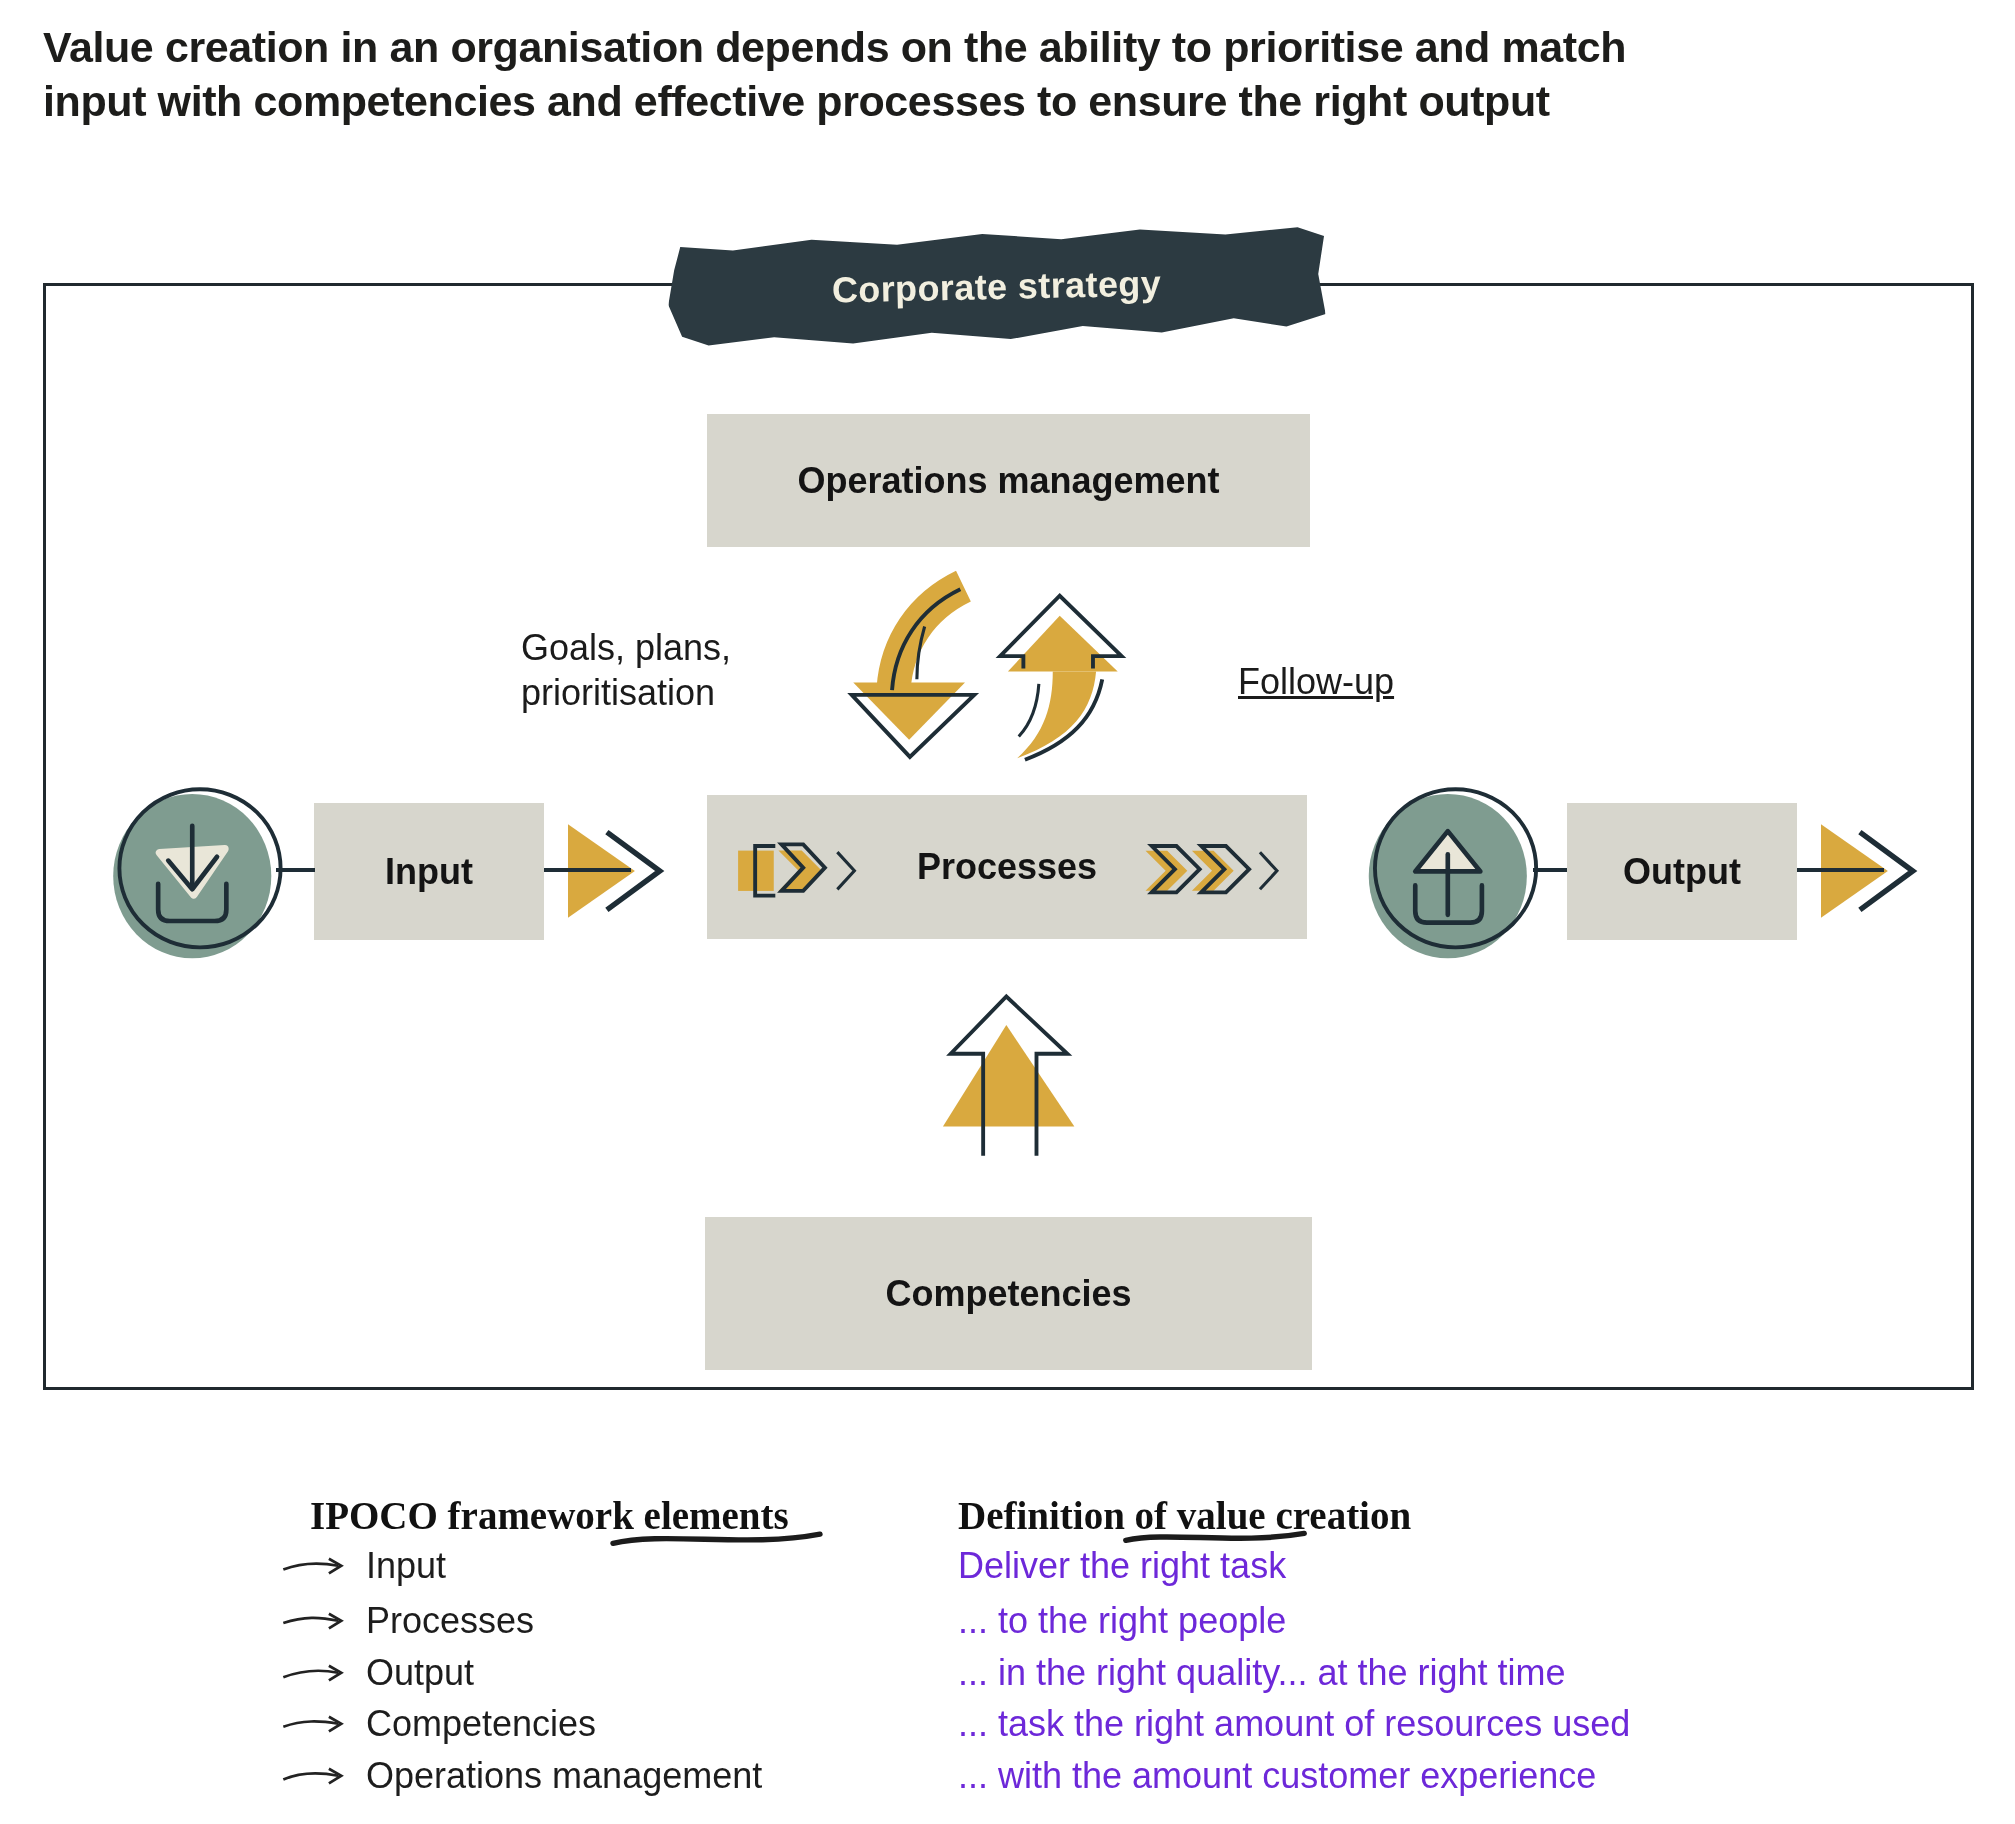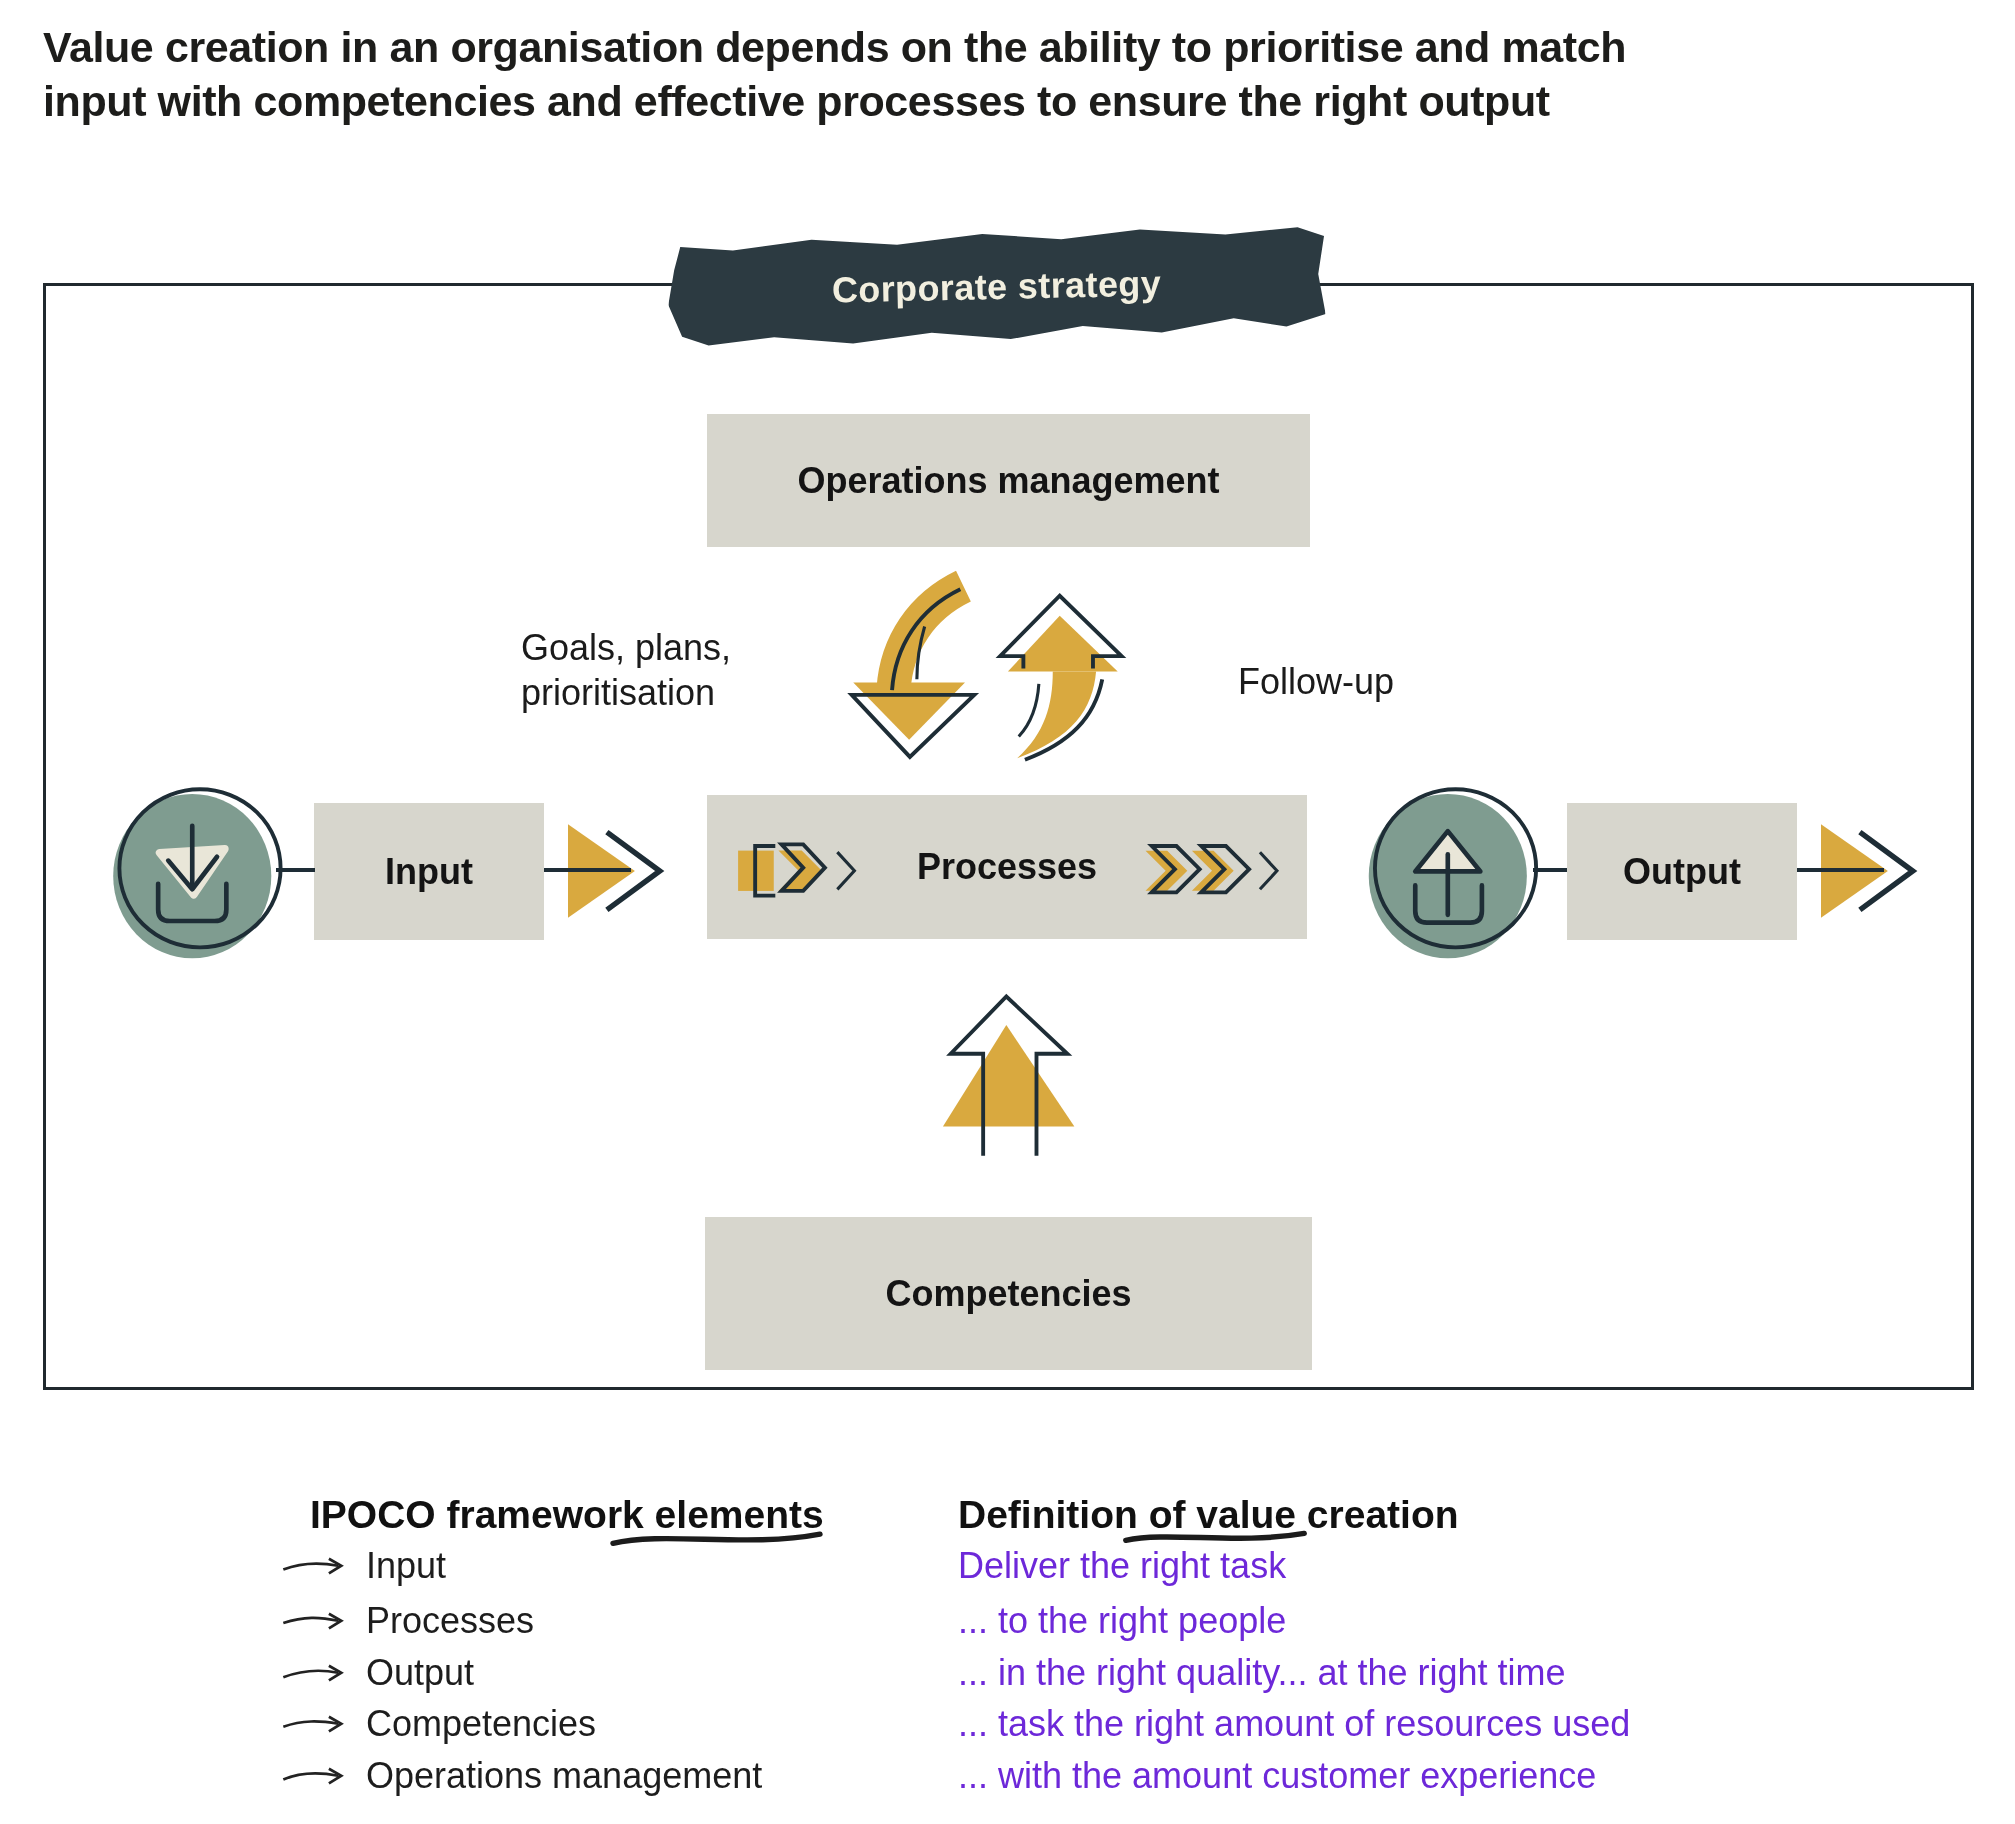--- a/index.html
+++ b/index.html
@@ -32,25 +32,25 @@
   }
   .gbox .lbl{font-size:36px;font-weight:700;color:#141414;}
   .ops-box{left:707px;top:414px;width:603px;height:133px;}
   .input-box{left:314px;top:803px;width:230px;height:137px;}
   .processes-box{left:707px;top:795px;width:600px;height:144px;}
   .output-box{left:1567px;top:803px;width:230px;height:137px;}
   .competencies-box{left:705px;top:1217px;width:607px;height:153px;}
   
   .note{font-size:36px;color:#1b1b1b;line-height:45px;}
   .goals{left:521px;top:600px;margin-top:25px;}
-  .followup{left:1238px;top:659px;}
+  .followup{left:1238px;top:659px;text-decoration:underline;}
   
   .conn{height:3.9px;background:#1e2d36;z-index:3;}
   
-  .lg-head{font-size:39px;font-weight:700;color:#111;}
+  .lg-head{font-size:39px;font-weight:700;color:#111;font-family:Liberation Serif, serif;}
   .lg-row{display:flex;align-items:center;gap:17px;}
   .lg-row .txt{font-size:36px;color:#1d1d1d;}
   .rline{font-size:36px;color:#6d28d9;}
   svg{display:block;overflow:visible;}
   .z2{z-index:2;}
 </style>
 </head>
 <body>
 
 <div class="stage">

